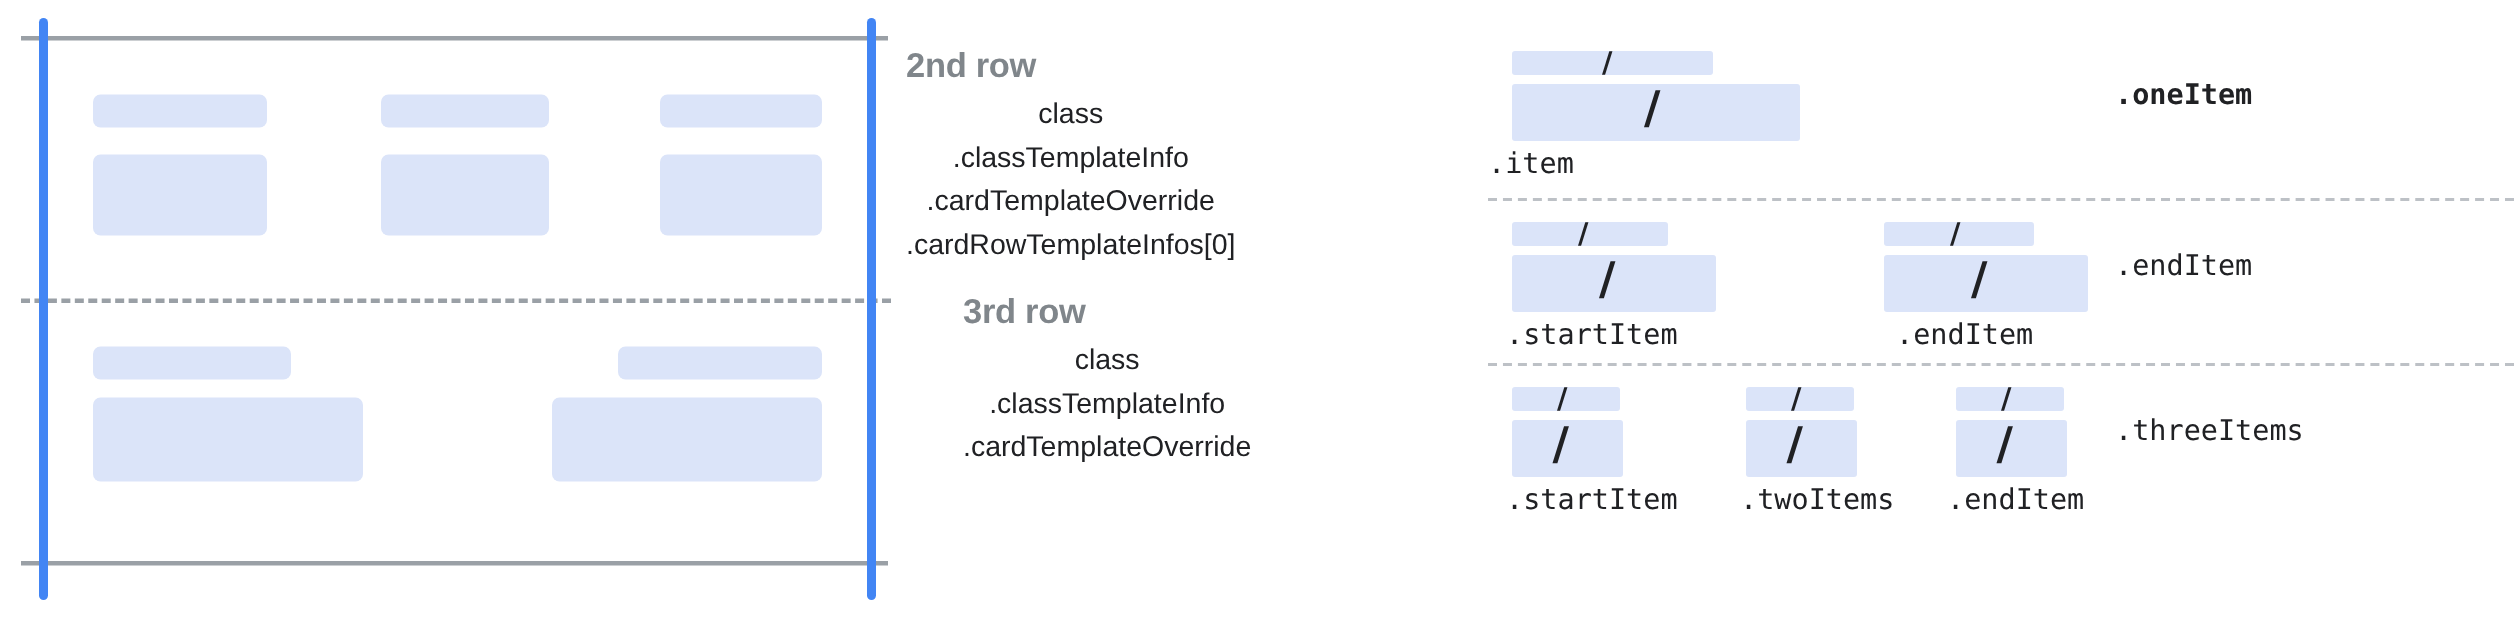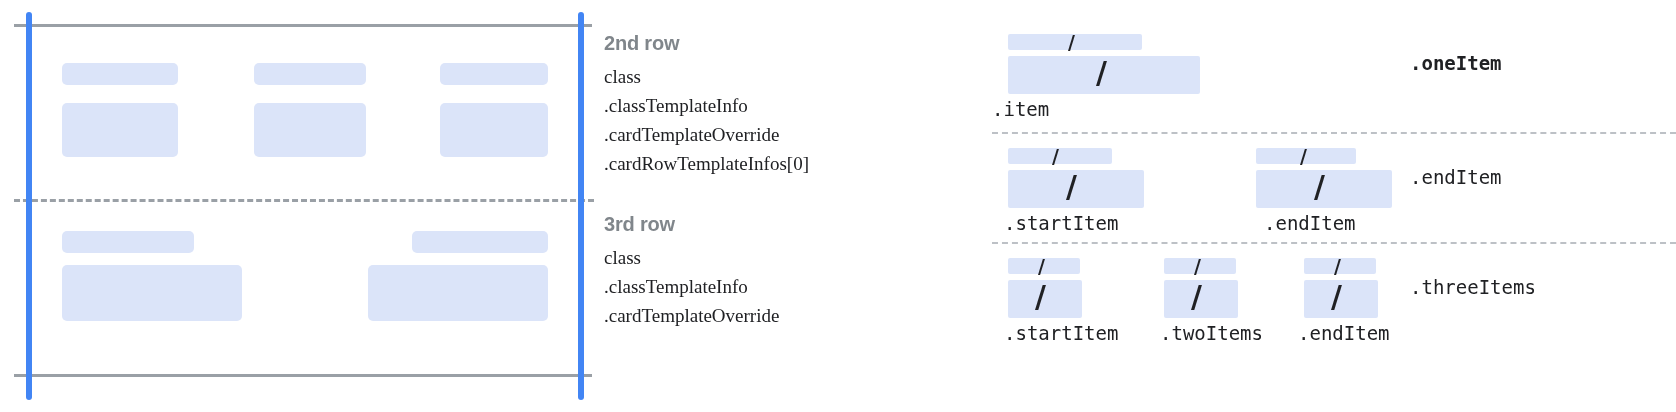--- a/index.html
+++ b/index.html
@@ -56,37 +56,38 @@
   }
 
   
   #mid-column {
     position: absolute;
     left: 604px; top: 0;
     width: 380px; height: 412px;
   }
   .row-note { position: absolute; left: 0; }
   #note-row2 { top: 28px; }
-  #note-row3 { top: 209px; }
+  #note-row3 { top: 192px; margin-left: 38px; }
 
   .row-heading {
     font-family: "Liberation Sans", sans-serif;
-    font-size: 20px;
+    font-size: 23px;
     font-weight: bold;
     color: #80868b;
     line-height: 30px;
     margin: 0 0 4px 0;
     letter-spacing: -0.2px;
   }
   .code-line {
-    font-family: Liberation Serif, serif;
+    font-family: Liberation Sans, sans-serif;
     font-size: 19px;
     line-height: 29px;
     color: #202124;
     white-space: pre;
+    text-align: center;
   }
 
   
   #right-diagram {
     position: absolute;
     left: 984px; top: 0;
     width: 692px; height: 412px;
   }
   .variant {
     position: absolute;

